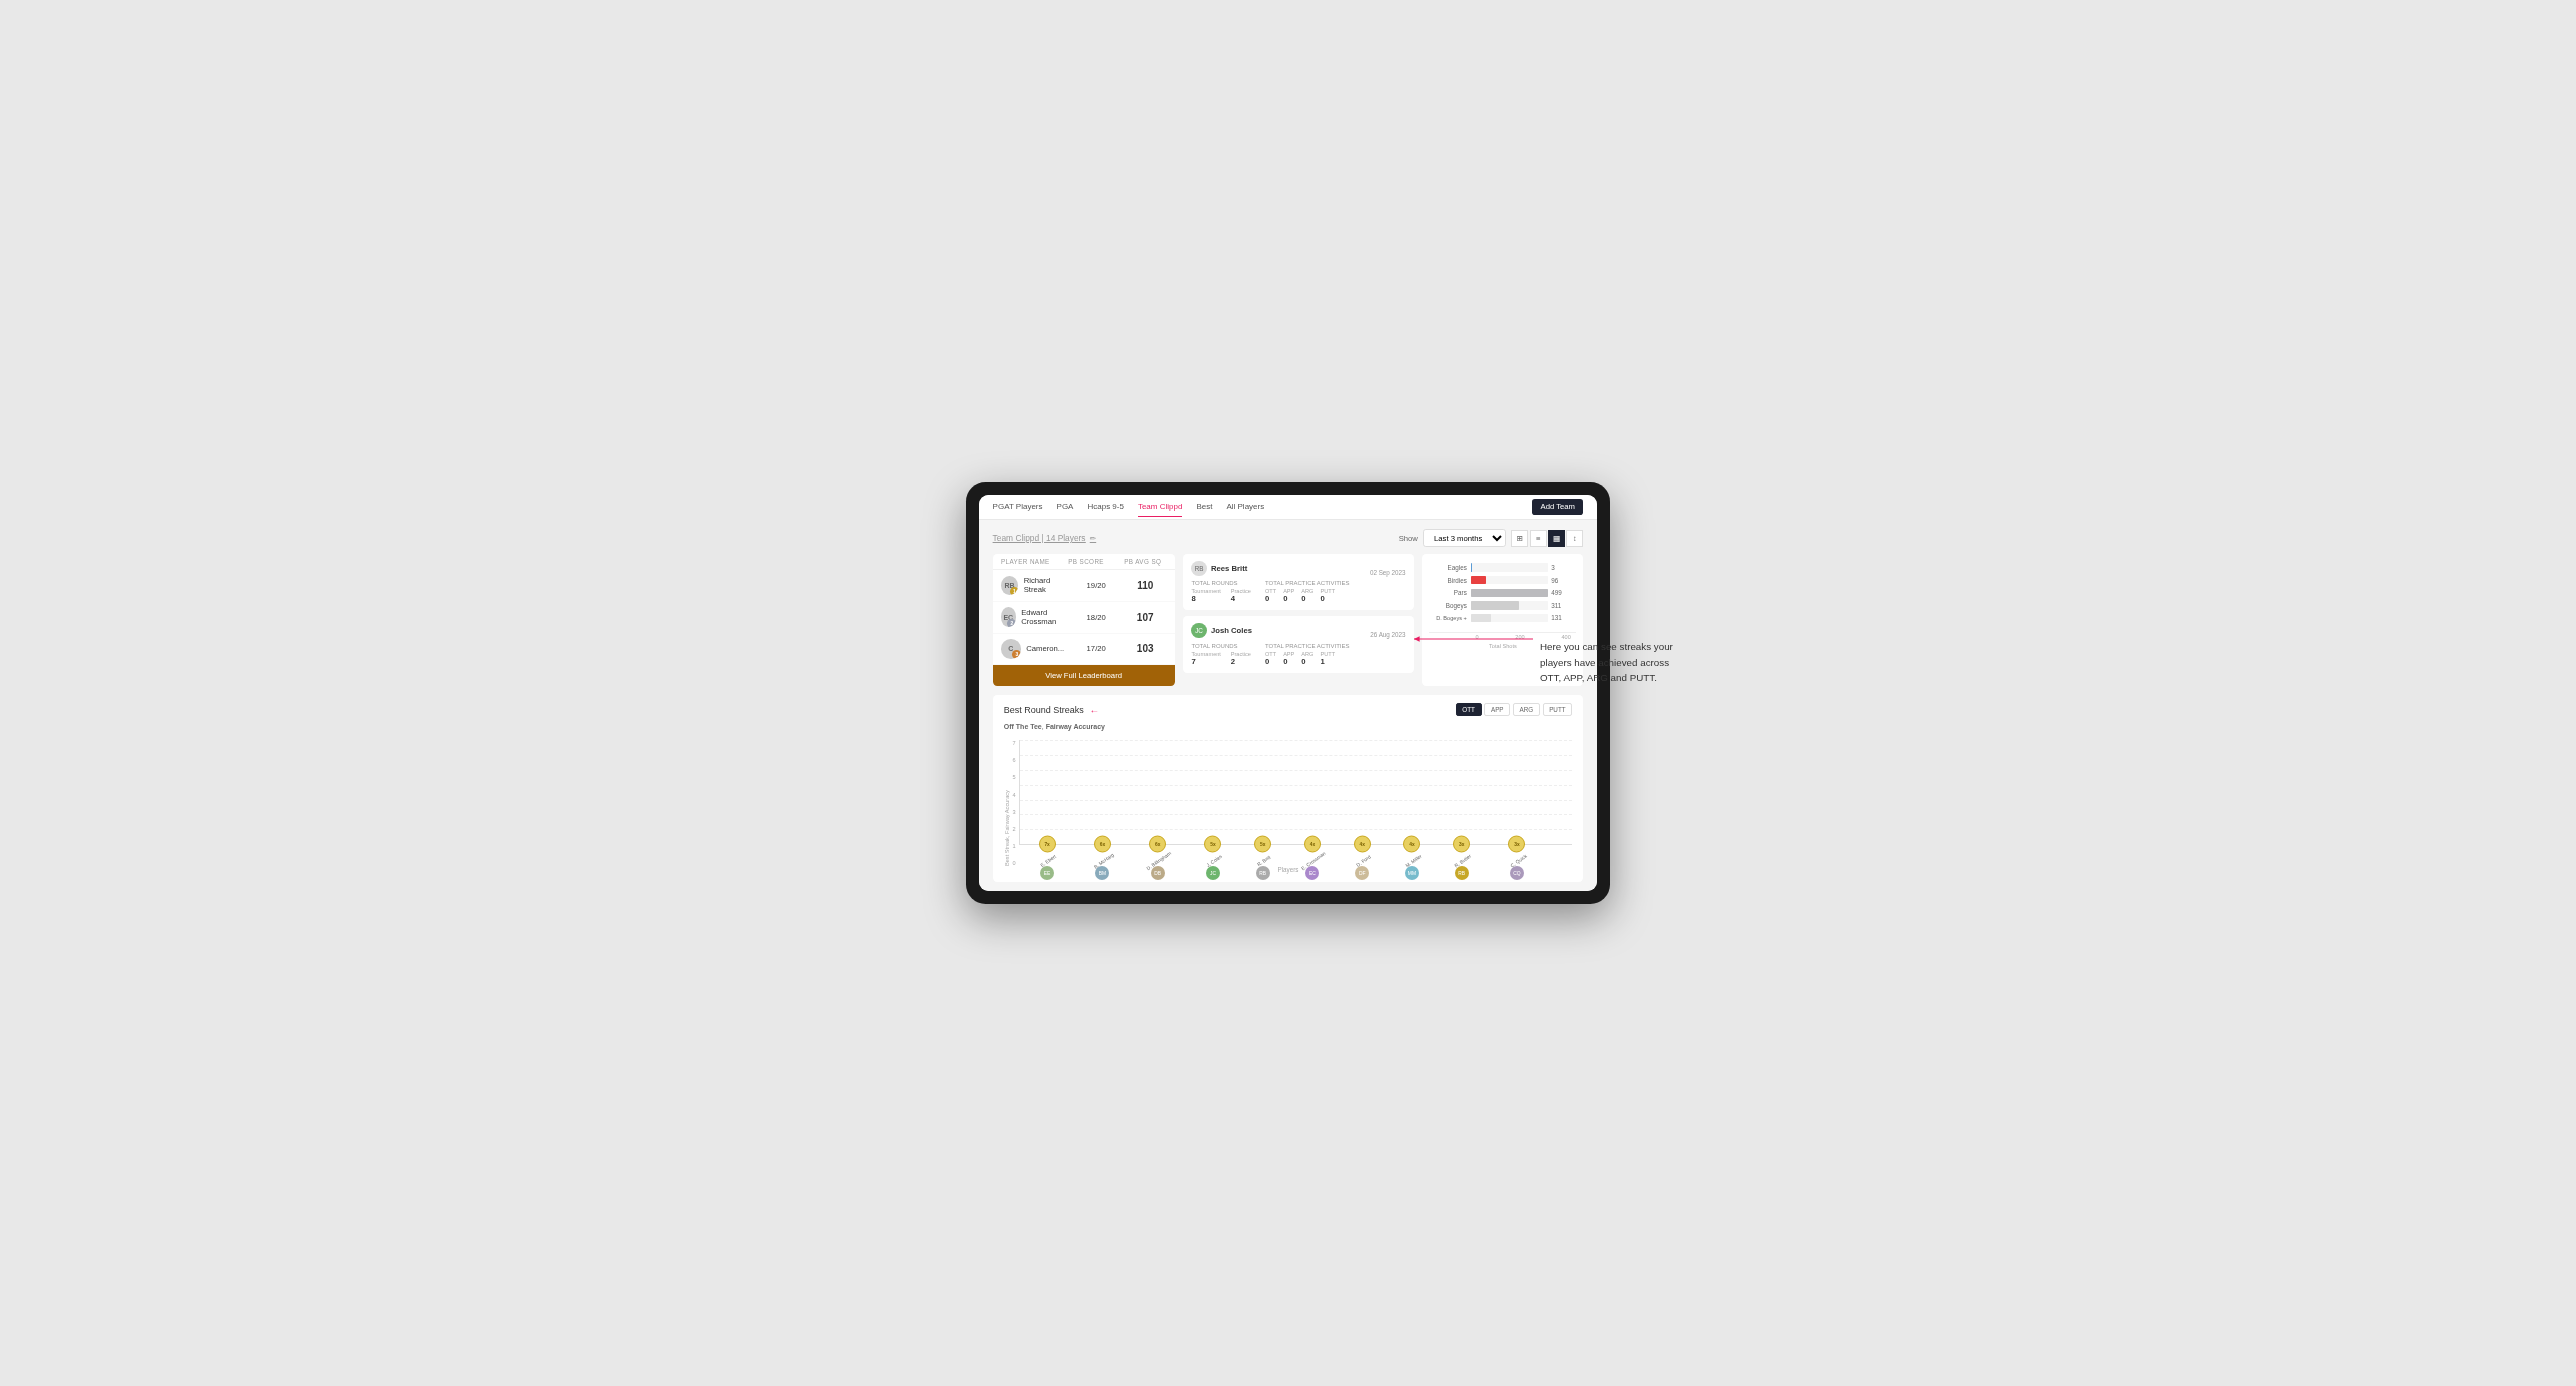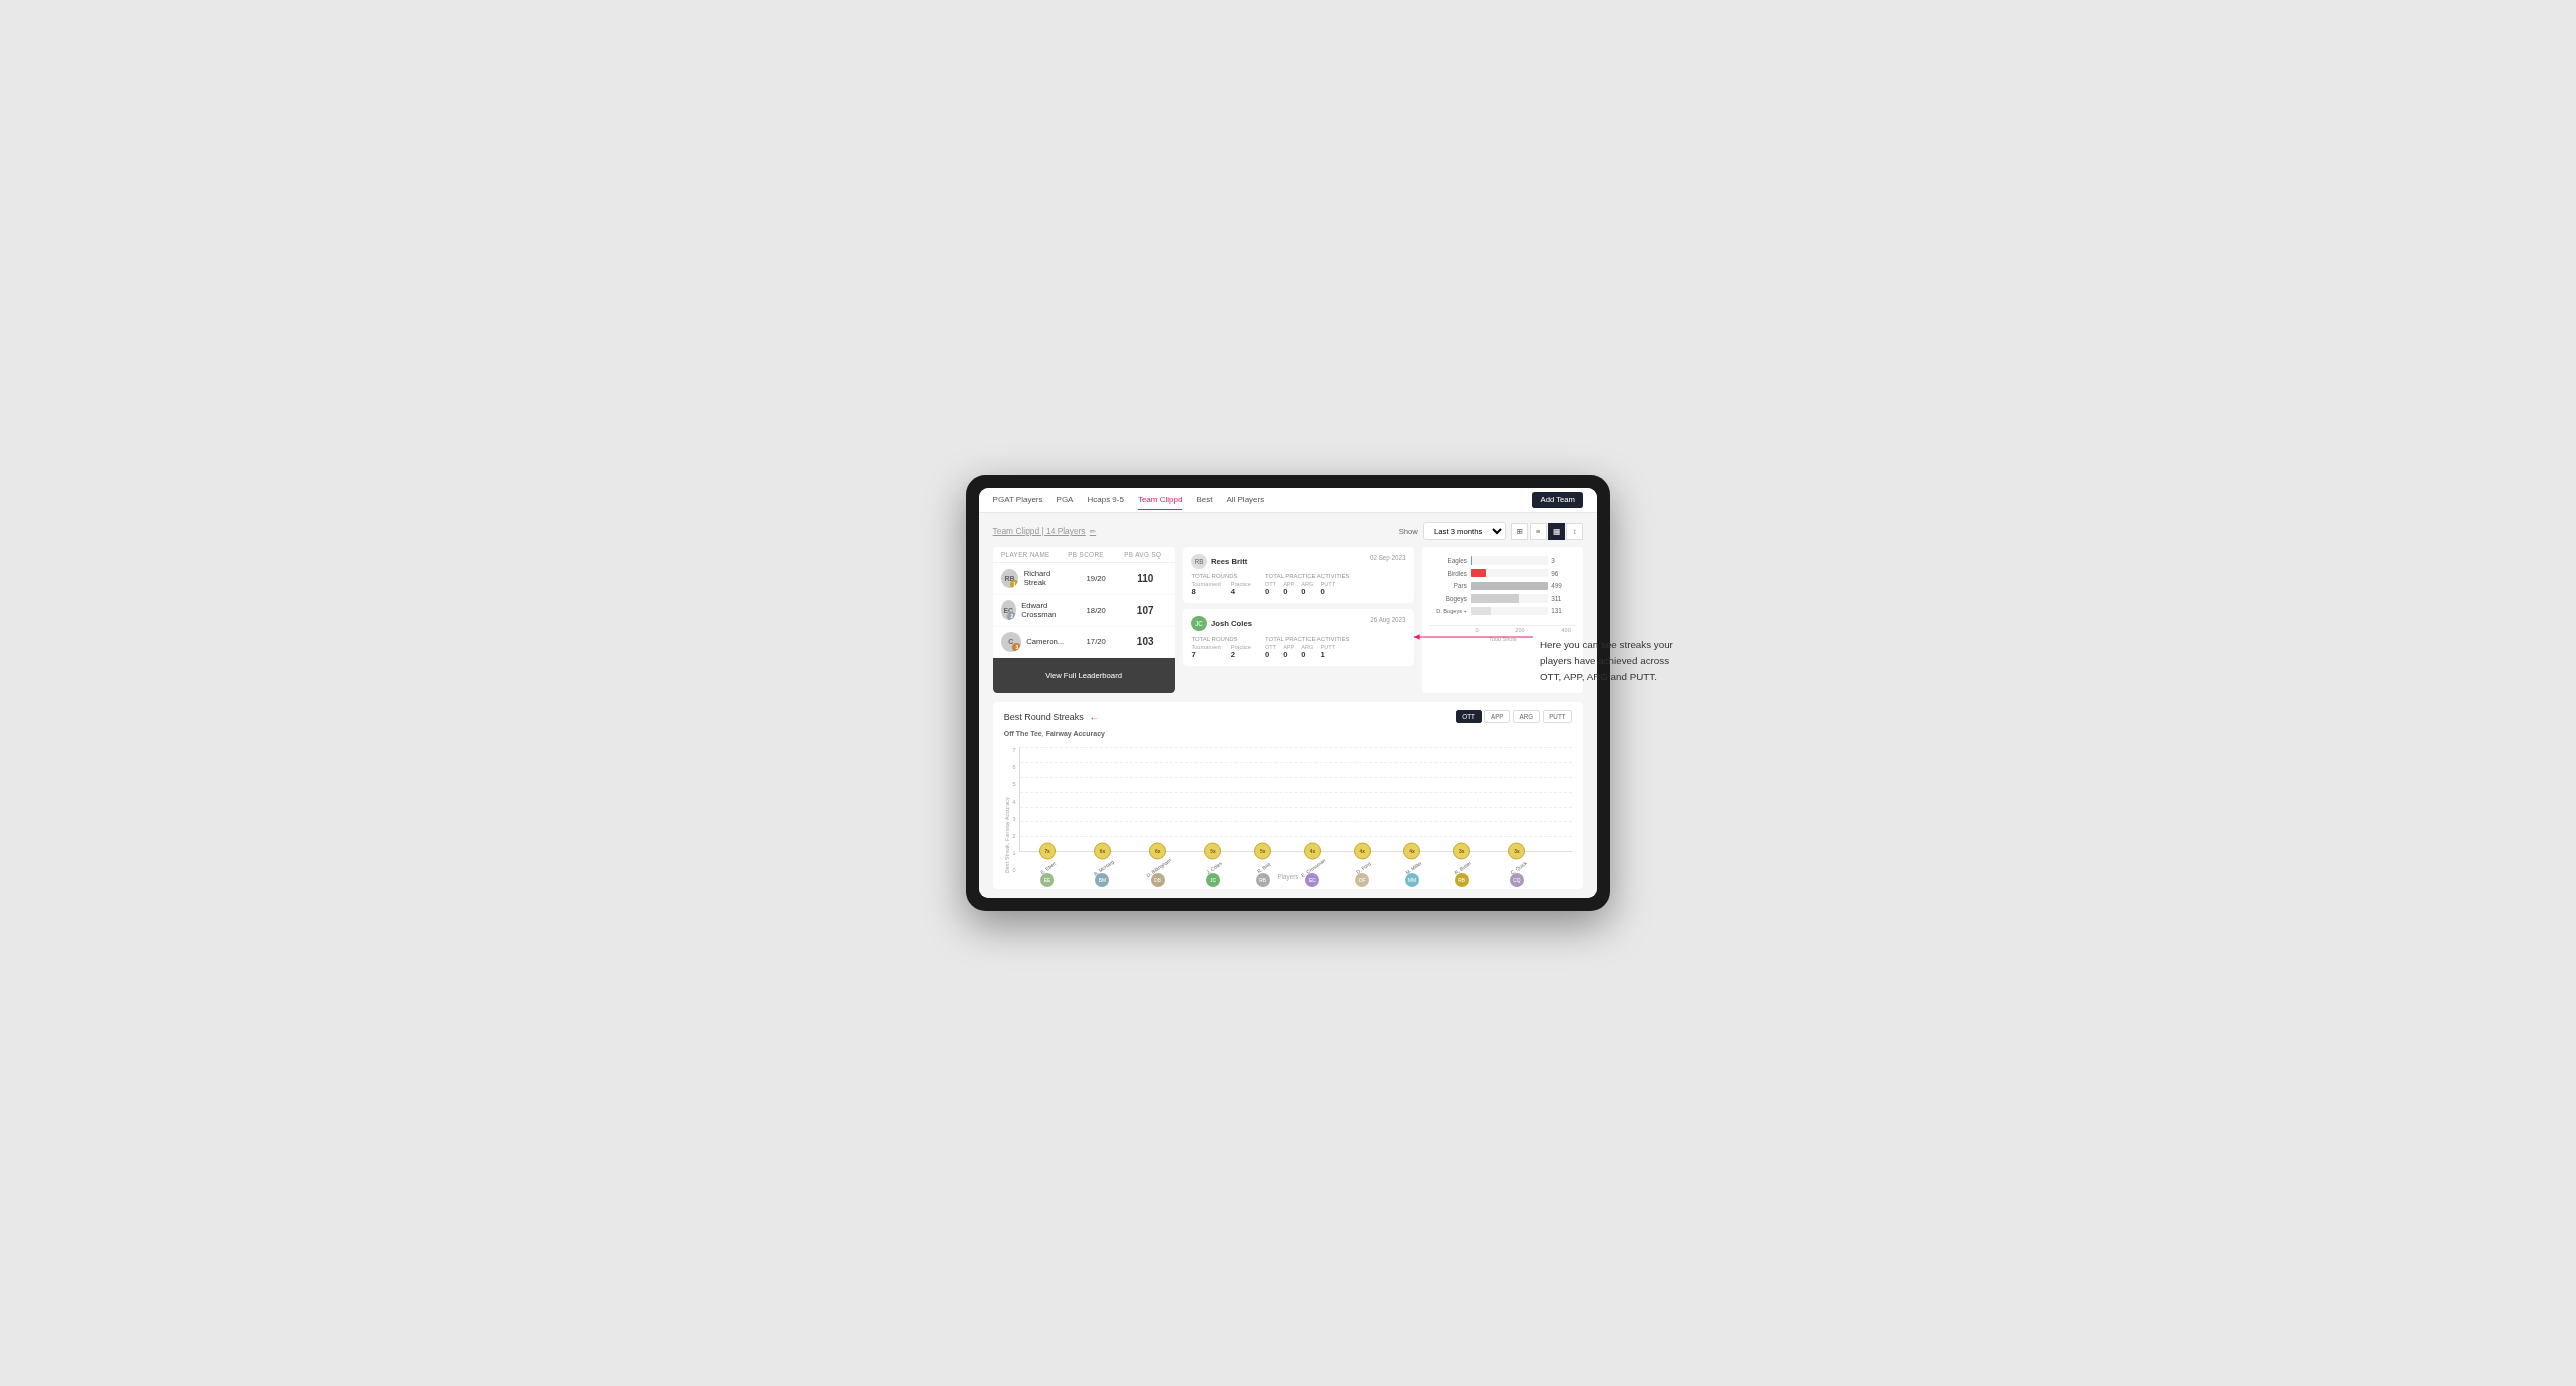--- a/index.html
+++ b/index.html
@@ -242,44 +242,44 @@
       color: #333;
       text-align: center;
     }
     .pb-avg {
       font-size: 10px;
       color: #333;
       text-align: center;
       font-weight: 700;
     }
     .view-lb-btn {
-      background: #404040;
+      background: #a16207;
       color: #fff;
       border: none;
       width: 100%;
-      padding: 13px;
+      padding: 6px;
       font-size: 7.7px;
       cursor: pointer;
       text-align: center;
     }
     
     .stats-column {
       display: flex;
       flex-direction: column;
       gap: 5.6px;
     }
     .stat-card {
       background: #fff;
       border-radius: 4.2px;
       padding: 7px 8.4px;
     }
     .stat-card-header {
       display: flex;
       justify-content: space-between;
-      align-items: flex-start;
+      align-items: flex-end;
       margin-bottom: 4.2px;
     }
     .player-stat-info {
       display: flex;
       align-items: center;
       gap: 4.2px;
     }
     .stat-avatar {
       width: 15.4px;
       height: 15.4px;

